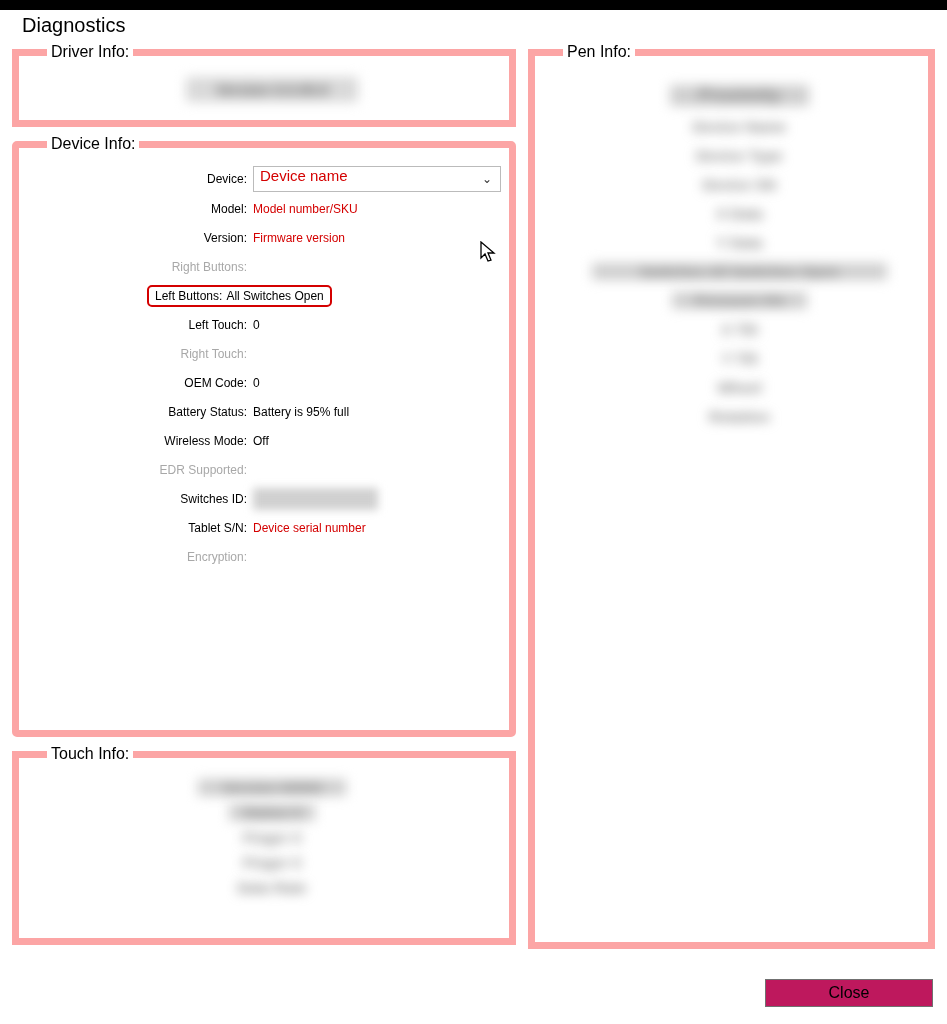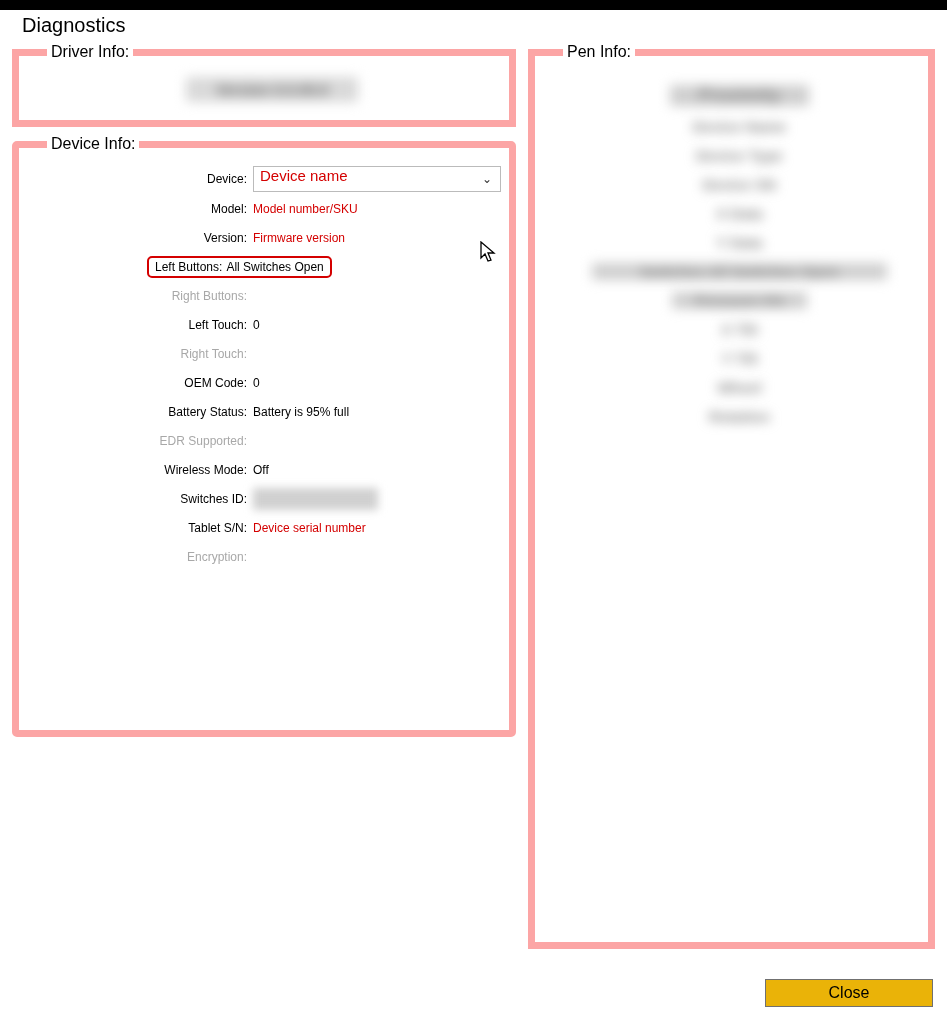--- a/index.html
+++ b/index.html
@@ -129,21 +129,21 @@
     flex-direction: column;
     align-items: center;
   }
   .footer {
     display: flex;
     justify-content: flex-end;
     padding: 10px 14px 10px 0;
   }
   .btn {
     border: 1px solid #707070;
-    background: #eab308;
+    background: #be185d;
     padding: 4px 0;
     width: 168px;
     text-align: center;
     font-size: 16px;
     cursor: pointer;
   }
   .cursor {
     position: absolute;
     left: 480px;
     top: 198px;
@@ -199,78 +199,88 @@
         <div class="row">
           <span class="label">Model:</span>
           <span class="value red-text">Model number/SKU</span>
         </div>
 
         <div class="row">
           <span class="label">Version:</span>
           <span class="value red-text">Firmware version</span>
         </div>
 
+        <div class="row">
+          <span class="label dimmed">Right Buttons:</span>
+          <span class="value dimmed"></span>
+        </div>
+
         <div class="row" style="justify-content:flex-start; padding-left:104px;">
           <span class="red-box">
             <span class="label" style="width:auto; padding-right:4px;">Left Buttons:</span>
             <span class="value">All Switches Open</span>
           </span>
         </div>
 
         <div class="row">
-          <span class="label dimmed">Right Buttons:</span>
-          <span class="value dimmed"></span>
-        </div>
-
-        <div class="row">
           <span class="label">Left Touch:</span>
           <span class="value">0</span>
         </div>
 
         <div class="row">
           <span class="label dimmed">Right Touch:</span>
           <span class="value dimmed"></span>
         </div>
 
         <div class="row">
           <span class="label">OEM Code:</span>
           <span class="value">0</span>
         </div>
 
         <div class="row">
           <span class="label">Battery Status:</span>
           <span class="value">Battery is 95% full</span>
         </div>
 
         <div class="row">
+          <span class="label">Wireless Mode:</span>
+          <span class="value">Off</span>
+        </div>
+
+        <div class="row">
           <span class="label dimmed">EDR Supported:</span>
           <span class="value dimmed"></span>
         </div>
 
         <div class="row">
-          <span class="label">Wireless Mode:</span>
-          <span class="value">Off</span>
-        </div>
-
-        <div class="row">
           <span class="label">Switches ID:</span>
           <span class="value"><span class="small-blur-box"></span></span>
         </div>
 
         <div class="row">
           <span class="label">Tablet S/N:</span>
           <span class="value red-text">Device serial number</span>
         </div>
 
         <div class="row">
           <span class="label dimmed">Encryption:</span>
           <span class="value dimmed"></span>
         </div>
       </fieldset>
 
+      <fieldset class="group touch-group">
+        <legend>Touch Info:</legend>
+        <div class="touch-panel">
+          <span class="blur-line blur-strong" style="padding:0 24px;">Version 00000</span>
+          <span class="blur-line blur-strong" style="padding:0 14px;">Status 0</span>
+          <span class="blur-line" style="padding:0 14px;">Finger 0</span>
+          <span class="blur-line" style="padding:0 14px;">Finger 0</span>
+          <span class="blur-line" style="padding:0 20px;">Data Rate</span>
+        </div>
+      </fieldset>
     </div>
 
     <div class="col-right">
       <fieldset class="group pen-group">
         <legend>Pen Info:</legend>
         <div class="pen-panel">
           <span class="bl blur-line blur-strong" style="padding:0 28px;font-size:18px;">Proximity</span>
           <span class="bl blur-line" style="padding:0 28px;">Device Name</span>
           <span class="bl blur-line" style="padding:0 24px;">Device Type</span>
           <span class="bl blur-line" style="padding:0 22px;">Device SN</span>

